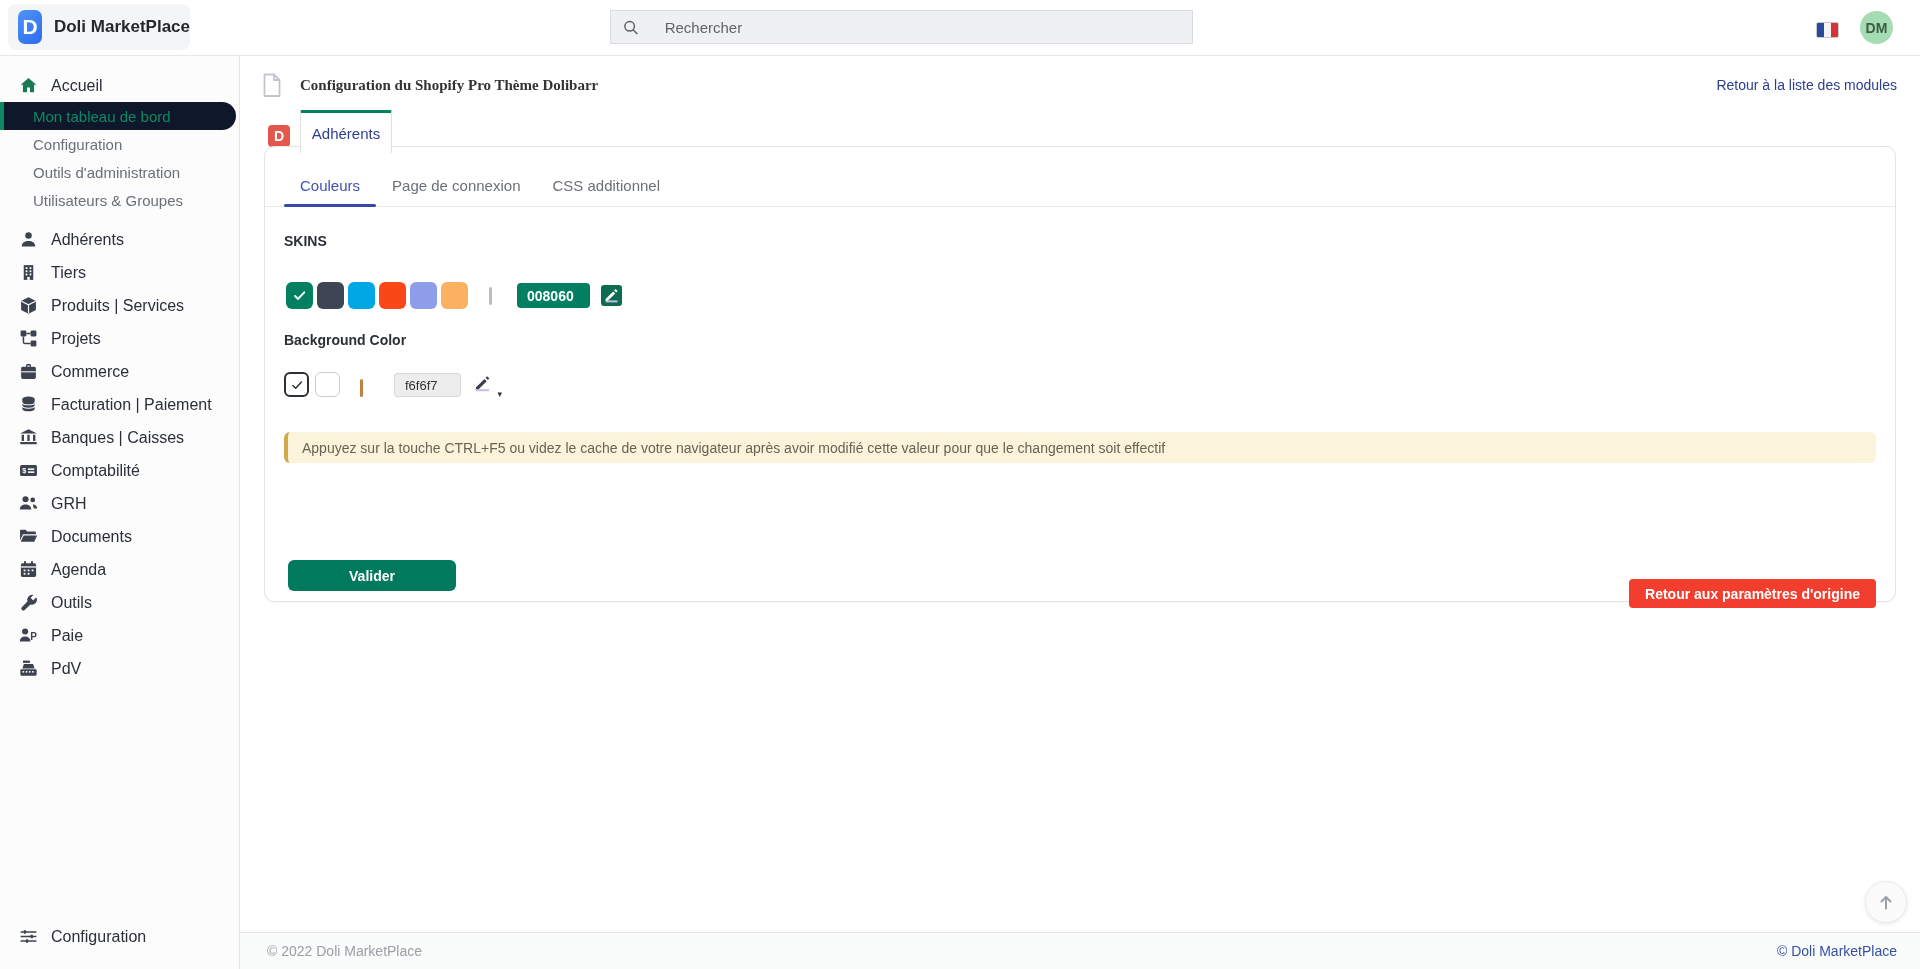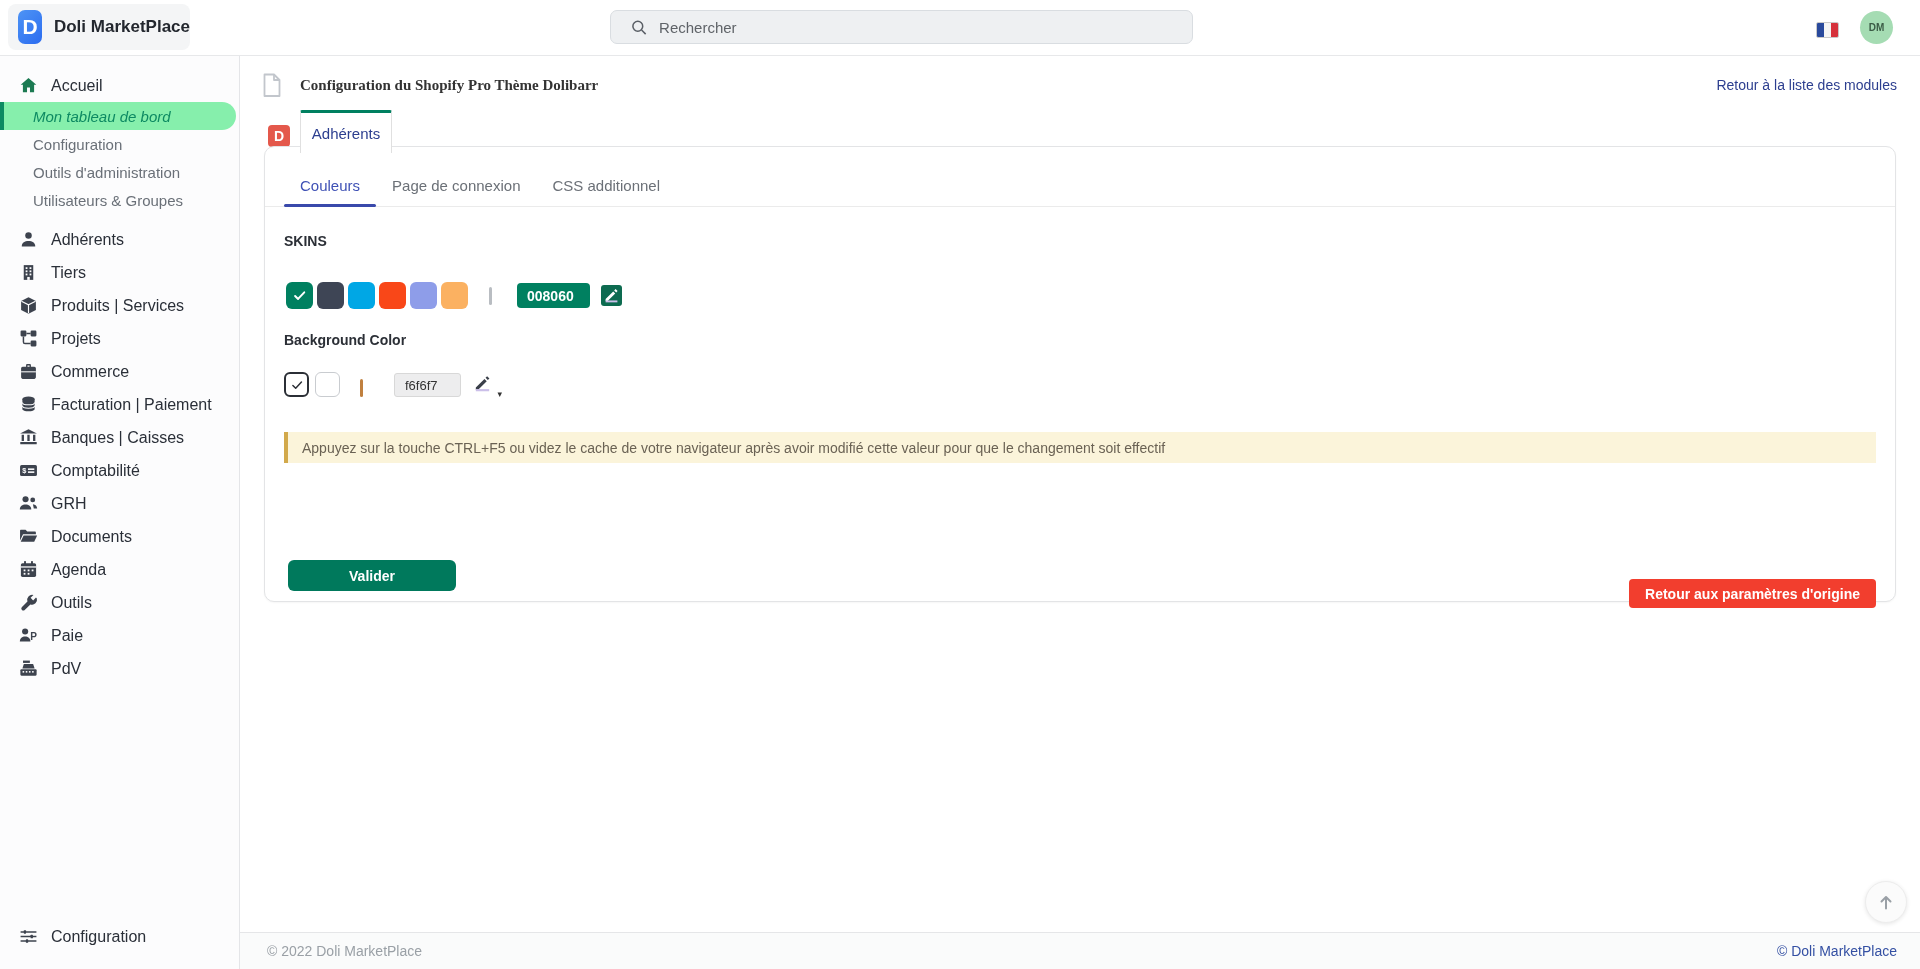--- a/index.html
+++ b/index.html
@@ -9,43 +9,43 @@
 
   
   .header{position:absolute;top:0;left:0;right:0;height:55px;background:#fff;
           border-bottom:1px solid #e7e8ea;z-index:6;}
   .brand-card{position:absolute;left:8px;top:4px;width:182px;height:46px;background:#f4f5f6;
               border-radius:8px;display:flex;align-items:center;gap:12px;padding-left:10px;box-sizing:border-box;}
   .logo{width:34px;height:34px;border-radius:7px;background:linear-gradient(135deg,#4e94f5,#2b6cf0);
         color:#fff;font-weight:700;font-size:21px;display:flex;align-items:center;justify-content:center;}
   .brand-title{font-size:17px;font-weight:700;color:#23272e;white-space:nowrap;}
   .search{position:absolute;left:610px;top:10px;width:583px;height:34px;background:#eef0f2;
-          border:1px solid #d9dde1;border-radius:7px;display:flex;align-items:center;
-          padding:0 20px;box-sizing:border-box;gap:10px;}
+          border:1px solid #d9dde1;border-radius:0;display:flex;align-items:center;
+          padding:0 12px;box-sizing:border-box;gap:24px;}
   .search input{border:none;background:transparent;outline:none;font-size:15px;color:#333;
                 width:100%;font-family:inherit;}
   .search input::placeholder{color:#5f6368;}
   .flag{position:absolute;left:1816px;top:22px;width:21px;height:14px;border:1px solid #c9c9c9;
         border-radius:2px;overflow:hidden;display:flex;cursor:pointer;}
   .flag div{flex:1;}
   .avatar{position:absolute;left:1860px;top:11px;width:33px;height:33px;border-radius:50%;
-          background:#a5dcb3;color:#3c5c46;font-weight:700;font-size:10px;display:flex;
+          background:#a5dcb3;color:#3c5c46;font-weight:700;font-size:14px;display:flex;
           align-items:center;justify-content:center;cursor:pointer;}
 
   
   .sidebar{position:absolute;top:55px;left:0;width:240px;bottom:0;background:#fcfcfd;
            border-right:1px solid #e4e5e8;box-sizing:border-box;}
   .nav-item{height:33px;display:flex;align-items:center;gap:13px;padding-left:19px;
             font-size:16px;color:#2a2f38;cursor:pointer;white-space:nowrap;}
   .nav-item svg{width:19px;height:19px;flex:none;}
   .nav-home{margin-top:14px;font-weight:400;}
   .sub-item{height:28px;display:flex;align-items:center;padding-left:33px;font-size:15px;
             color:#6a7078;cursor:pointer;white-space:nowrap;}
-  .sub-item.active{background:#86efac;border-radius:0 16px 16px 0;width:236px;box-sizing:border-box;
-                   color:#0d8a62;position:relative;font-style:italic;}
+  .sub-item.active{background:#0f172a;border-radius:0 16px 16px 0;width:236px;box-sizing:border-box;
+                   color:#0d8a62;position:relative;}
   .sub-item.active::before{content:'';position:absolute;left:0;top:0;bottom:0;width:4px;
                    background:#0d8a62;}
   .sidebar-bottom{position:absolute;bottom:16px;left:0;right:0;}
 
   
   .main{position:absolute;left:240px;top:55px;right:0;bottom:0;background:#fff;}
   .page-head{position:absolute;top:13px;left:22px;right:23px;height:34px;display:flex;align-items:center;}
   .page-title{margin-left:18px;font-size:15px;font-weight:700;color:#333;font-family:Liberation Serif, serif;}
   .back-link{margin-left:auto;font-size:14px;color:#2c3e8f;cursor:pointer;text-decoration:none;}
 
@@ -87,21 +87,21 @@
   .bg-swatch.plain{border:1px solid #c9ccd0;margin-left:6px;}
   .divider-bar.orange{background:#c0803f;margin-left:20px;}
   .bg-input{width:67px;height:24px;background:#ededee;border:1px solid #d8d8d8;border-radius:3px;
            font-size:13px;color:#333;padding-left:10px;box-sizing:border-box;margin-left:31px;
            font-family:inherit;outline:none;}
   .pencil-btn{margin-left:13px;position:relative;width:22px;height:22px;cursor:pointer;flex:none;}
   .pencil-btn .caret{position:absolute;right:-6px;bottom:-2px;font-size:9px;color:#333;line-height:1;}
 
   .warning{margin-top:35px;height:31px;background:#fbf4da;border-left:4px solid #d2a94b;
            display:flex;align-items:center;padding-left:14px;font-size:14px;color:#6a6254;
-           box-sizing:border-box;}
+           box-sizing:border-box;border-radius:6px;}
   .actions{margin-top:80px;display:flex;justify-content:space-between;align-items:center;}
   .btn{border:none;color:#fff;font-weight:700;font-family:inherit;cursor:pointer;}
   .btn-validate{width:168px;height:31px;background:#00795c;font-size:14px;border-radius:6px;margin-left:4px;}
   .btn-reset{height:29px;background:#f23e2e;font-size:14px;border-radius:4px;padding:0 16px;margin-top:36px;}
 
   .footer{position:absolute;left:0;right:0;bottom:0;height:37px;background:#fafbfb;
           border-top:1px solid #e5e6e8;display:flex;align-items:center;justify-content:space-between;
           padding:0 23px 0 27px;box-sizing:border-box;font-size:14px;}
   .footer-left{color:#9aa0a6;}
   .footer-right{color:#3450a3;cursor:pointer;text-decoration:none;}

